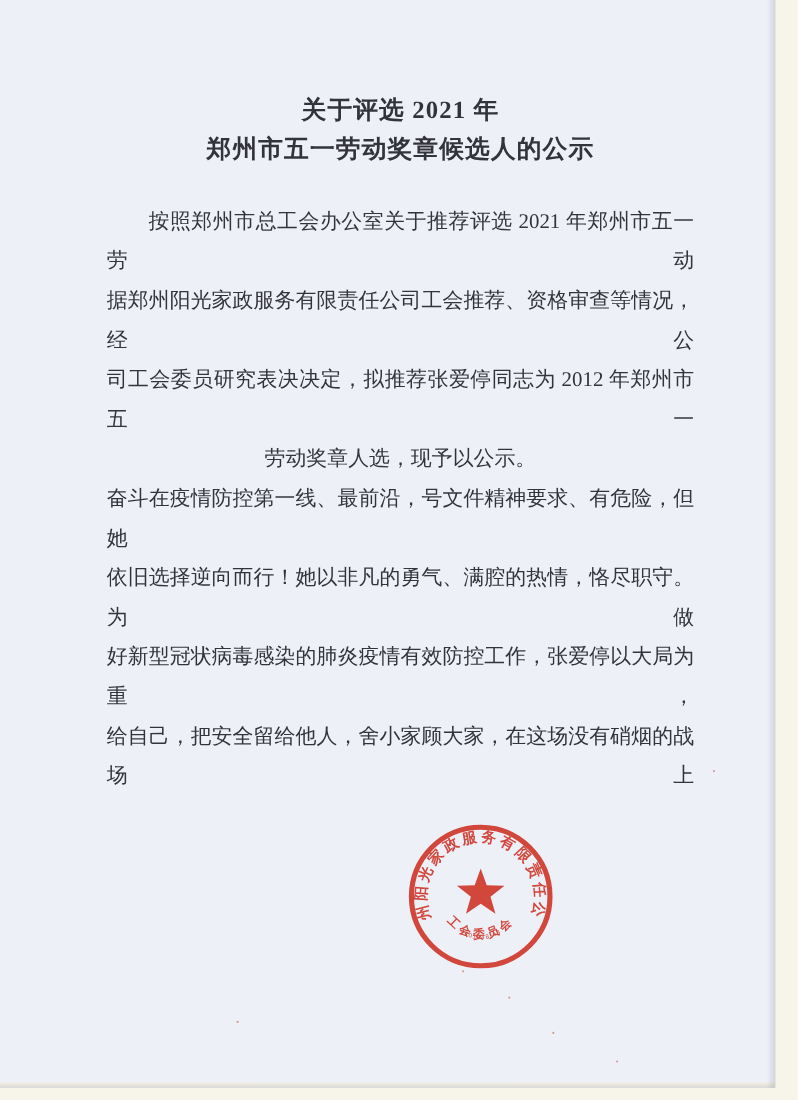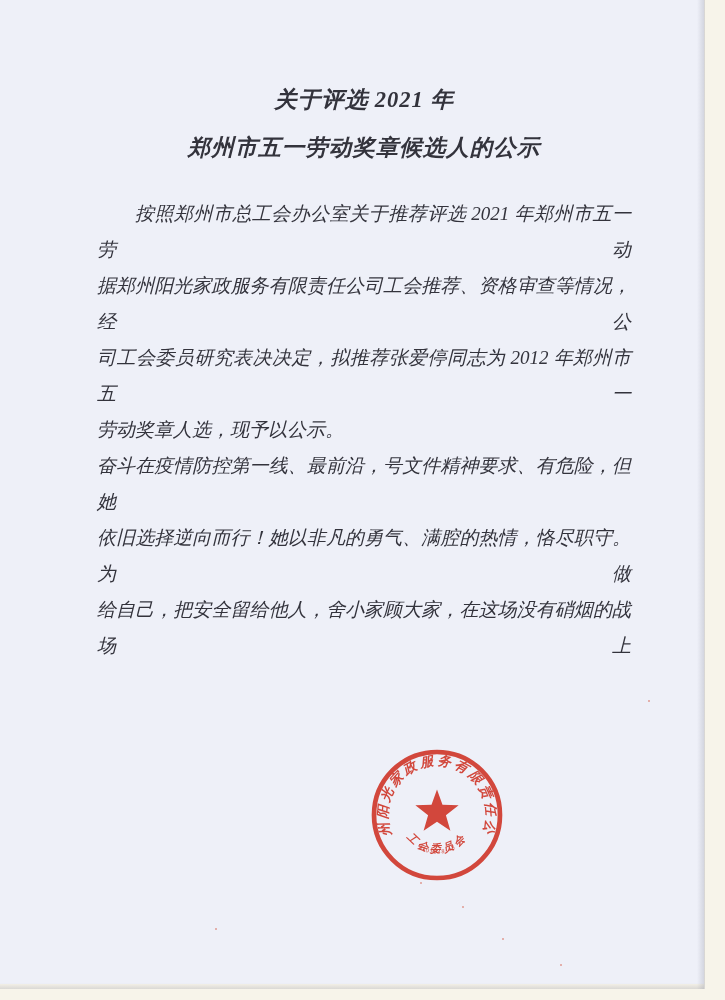--- a/index.html
+++ b/index.html
@@ -13,41 +13,40 @@
   .scan-bed {
     position: absolute; inset: 0;
     background: var(--scanner_bed, #f7f4ea);
   }
   .paper {
     position: absolute;
     left: 0; top: 0;
     width: 704px; height: 984px;
     background: var(--paper, #eef0f8);
     color: var(--ink, #33333c);
-    font-style: italic;
   }
   .paper-edge-right {
     position: absolute; top: 0; left: 697px; width: 8px; height: 989px;
     background: linear-gradient(to right, rgba(130,132,150,0), rgba(130,132,150,0.28));
   }
   .paper-edge-bottom {
     position: absolute; left: 0; top: 983px; width: 704px; height: 6px;
     background: linear-gradient(to bottom, rgba(130,132,150,0), rgba(130,132,150,0.25));
   }
   .content {
     position: absolute;
     left: 97px; top: 0;
     width: 534px;
   }
   .titles { margin-top: 84px; text-align: center; font-weight: 700; }
   .title-line { font-size: 22.5px; line-height: 32px; letter-spacing: 1px; }
-  .title-line + .title-line { margin-top: 16px; }
+  .title-line + .title-line { margin-top: 4px; }
 
   .body-text { margin-top: 32px; font-size: 19px; }
-  .line { line-height: 36px; white-space: nowrap; }
+  .line { line-height: 36px; white-space: nowrap; text-align: center; }
   .line.fj { white-space: normal; text-align: justify; text-align-last: justify; }
   .line.ind { text-indent: 2em; }
 
   .seal {
     position: absolute;
     left: 370px; top: 748px;
     width: 134px; height: 134px;
     color: var(--seal_red, #dd3222);
     opacity: 0.88;
     mix-blend-mode: multiply;
@@ -82,20 +81,21 @@
       </div>
 
       <div class="body-text">
         <div class="line fj ind">按照郑州市总工会办公室关于推荐评选 2021 年郑州市五一劳动</div>
         <div class="line fj">据郑州阳光家政服务有限责任公司工会推荐、资格审查等情况，经公</div>
         <div class="line fj">司工会委员研究表决决定，拟推荐张爱停同志为 2012 年郑州市五一</div>
         <div class="line">劳动奖章人选，现予以公示。</div>
 
         <div class="line fj">奋斗在疫情防控第一线、最前沿，号文件精神要求、有危险，但她</div>
         <div class="line fj">依旧选择逆向而行！她以非凡的勇气、满腔的热情，恪尽职守。为做</div>
+        <div class="line fj">好新型冠状病毒感染的肺炎疫情有效防控工作，张爱停以大局为重，</div>
         <div class="line fj">给自己，把安全留给他人，舍小家顾大家，在这场没有硝烟的战场上</div>
 
       </div>
 
     </div>
 
     <div class="seal">
       <svg viewBox="0 0 200 200">
         <circle cx="100" cy="100" r="94" fill="none" stroke="currentColor" stroke-width="7"></circle>
         <path fill="currentColor" d="M100,62 L108.2,84.7 L132.3,85.5 L113.3,100.3 L120,123.5 L100,110 L80,123.5 L86.7,100.3 L67.7,85.5 L91.8,84.7 Z"></path>

